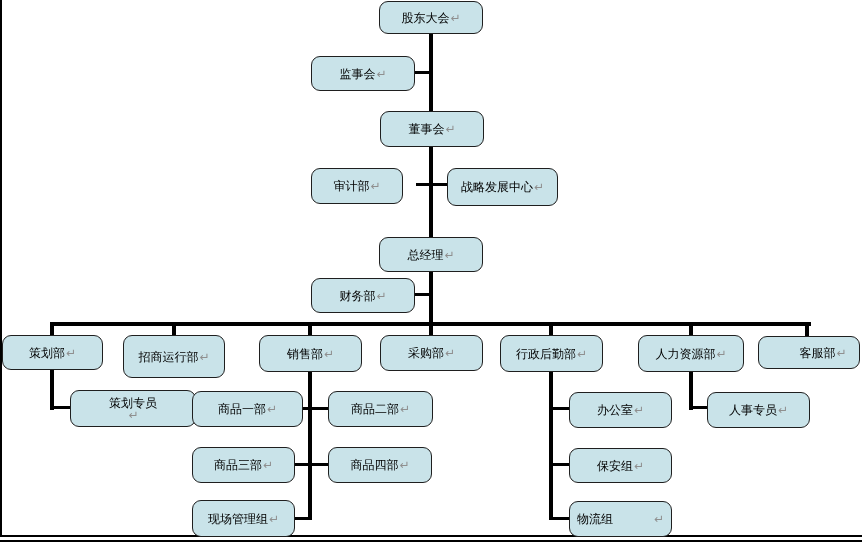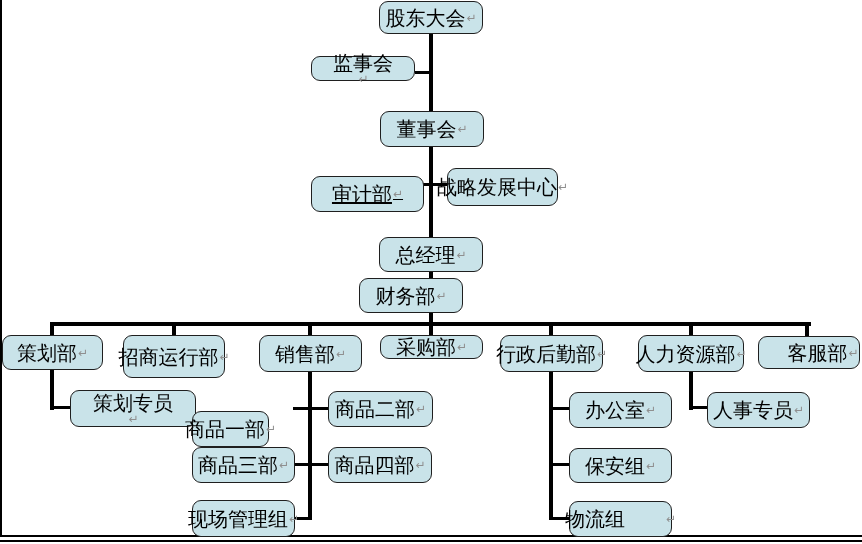--- a/index.html
+++ b/index.html
@@ -26,21 +26,21 @@
     display:flex;
     align-items:center;
     justify-content:center;
     background:var(--box-fill,#c9e3e9);
     border:1.5px solid var(--box-border,#1f1f1f);
     border-radius:9px;
     z-index:2;
     cursor:default;
   }
   .node .label{
-    font-size:20px;
+    font-size:12px;
     line-height:1;
     color:var(--text-color,#000);
     white-space:nowrap;
   }
   .node .pmark{
     font-size:12px;
     line-height:1;
     color:var(--pmark-color,#8f8f8f);
     margin-left:1px;
     white-space:nowrap;
@@ -75,77 +75,77 @@
     <div class="connector" style="left: 549px; top: 372px; width: 4px; height: 148px;"></div>
     <div class="connector" style="left: 553px; top: 407px; width: 16px; height: 3px;"></div>
     <div class="connector" style="left: 553px; top: 463px; width: 16px; height: 3px;"></div>
     <div class="connector" style="left: 553px; top: 517px; width: 16px; height: 3px;"></div>
     <div class="connector" style="left: 689px; top: 372px; width: 4px; height: 38px;"></div>
     <div class="connector" style="left: 689px; top: 406px; width: 18px; height: 3px;"></div>
     <div class="node" style="left: 379px; top: 1px; width: 104px; height: 33px;">
       <span class="label">股东大会</span>
       <span class="pmark">↵</span>
     </div>
-    <div class="node" style="left: 311px; top: 56px; width: 104px; height: 25px; flex-direction: column;">
+    <div class="node" style="left: 311px; top: 56px; width: 104px; height: 35px;">
       <span class="label">监事会</span>
       <span class="pmark">↵</span>
     </div>
     <div class="node" style="left: 380px; top: 111px; width: 104px; height: 36px;">
       <span class="label">董事会</span>
       <span class="pmark">↵</span>
     </div>
-    <div class="node" style="left: 311px; top: 176px; width: 113px; height: 36px; text-decoration: underline;">
+    <div class="node" style="left: 311px; top: 168px; width: 92px; height: 36px;">
       <span class="label">审计部</span>
       <span class="pmark">↵</span>
     </div>
     <div class="node" style="left: 447px; top: 168px; width: 111px; height: 38px;">
       <span class="label">战略发展中心</span>
       <span class="pmark">↵</span>
     </div>
     <div class="node" style="left: 379px; top: 223px; width: 104px; height: 35px; margin-top: 14px;">
       <span class="label">总经理</span>
       <span class="pmark">↵</span>
     </div>
-    <div class="node" style="left: 311px; top: 278px; width: 104px; height: 35px; margin-left: 48px;">
+    <div class="node" style="left: 311px; top: 278px; width: 104px; height: 35px;">
       <span class="label">财务部</span>
       <span class="pmark">↵</span>
     </div>
     <div class="node" style="left: 2px; top: 335px; width: 101px; height: 35px;">
       <span class="label">策划部</span>
       <span class="pmark">↵</span>
     </div>
     <div class="node" style="left: 123px; top: 335px; width: 102px; height: 43px;">
       <span class="label">招商运行部</span>
       <span class="pmark">↵</span>
     </div>
     <div class="node" style="left: 259px; top: 335px; width: 103px; height: 37px; align-items: center;">
       <span class="label">销售部</span>
       <span class="pmark">↵</span>
     </div>
-    <div class="node" style="left: 380px; top: 335px; width: 103px; height: 24px;">
+    <div class="node" style="left: 380px; top: 335px; width: 103px; height: 36px;">
       <span class="label">采购部</span>
       <span class="pmark">↵</span>
     </div>
     <div class="node" style="left: 500px; top: 335px; width: 103px; height: 37px;">
       <span class="label">行政后勤部</span>
       <span class="pmark">↵</span>
     </div>
     <div class="node" style="left: 638px; top: 335px; width: 106px; height: 37px;">
       <span class="label">人力资源部</span>
       <span class="pmark">↵</span>
     </div>
     <div class="node" style="left: 758px; top: 336px; width: 102px; height: 33px; padding-left: 28px;">
       <span class="label">客服部</span>
       <span class="pmark">↵</span>
     </div>
     <div class="node" style="left: 70px; top: 390px; width: 126px; height: 37px; flex-direction: column;">
       <span class="label">策划专员</span>
       <span class="pmark">↵</span>
     </div>
-    <div class="node" style="left: 192px; top: 391px; width: 77px; height: 36px; margin-top: 20px;">
+    <div class="node" style="left: 192px; top: 391px; width: 111px; height: 36px;">
       <span class="label">商品一部</span>
       <span class="pmark">↵</span>
     </div>
     <div class="node" style="left: 328px; top: 391px; width: 105px; height: 36px;">
       <span class="label">商品二部</span>
       <span class="pmark">↵</span>
     </div>
     <div class="node" style="left: 569px; top: 392px; width: 103px; height: 36px;">
       <span class="label">办公室</span>
       <span class="pmark">↵</span>

